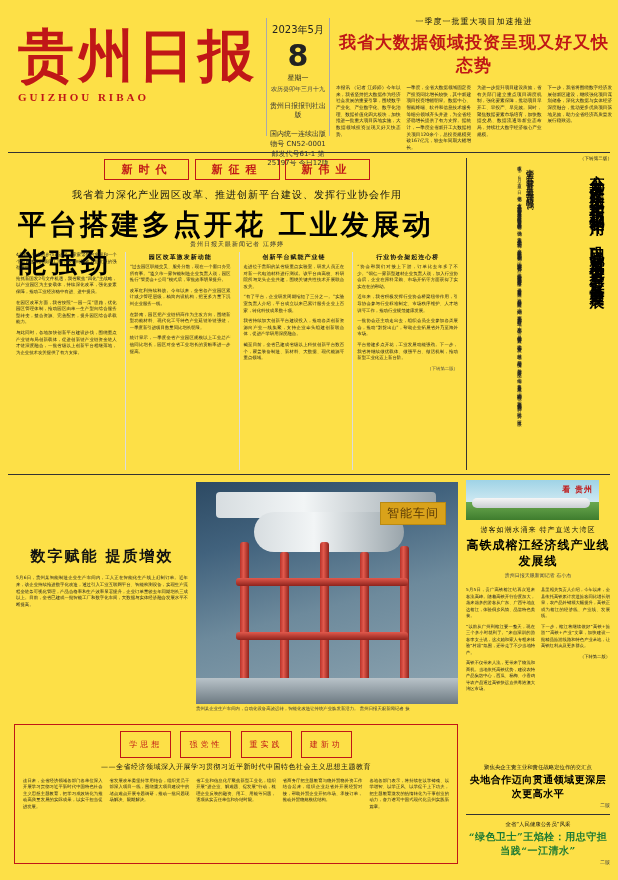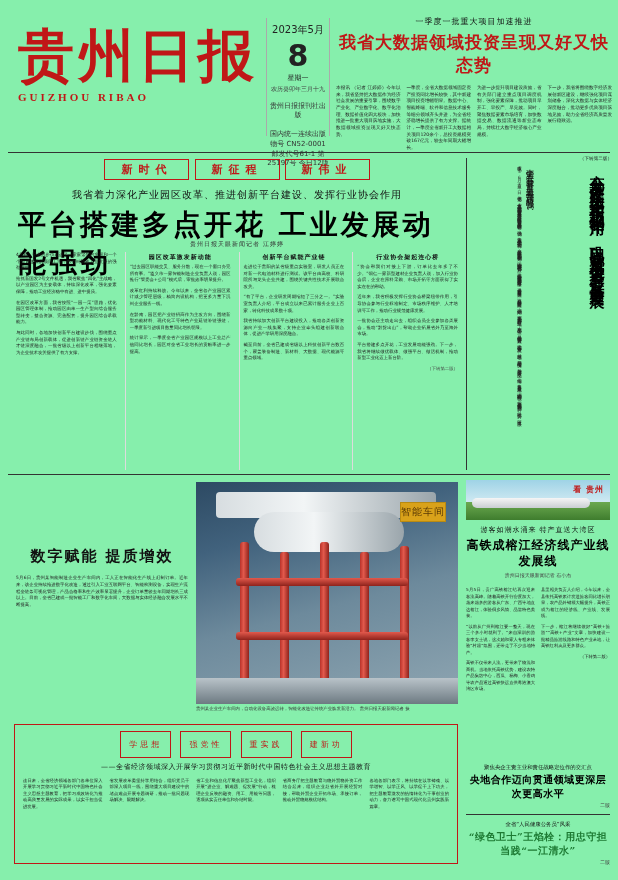--- a/index.html
+++ b/index.html
@@ -3,21 +3,21 @@
 <meta charset="utf-8">
 <style>
   html,body{margin:0;padding:0;}
   body{
     width:618px;height:880px;
     background:#ffffff;
     font-family:"DejaVu Sans","Liberation Sans",sans-serif;
     color:#000;
     overflow:hidden;
   }
-  .page{position:relative;width:618px;height:880px;background:#86efac;}
+  .page{position:relative;width:618px;height:880px;background:#fde047;}
 
   
   .masthead{position:absolute;left:8px;top:8px;width:602px;height:140px;}
   .logo{position:absolute;left:10px;top:18px;width:240px;}
   .logo-cn{
     font-family:"DejaVu Serif","Liberation Serif",serif;
     font-size:56px;font-weight:700;letter-spacing:4px;color:#c01717;
     line-height:1.05;
   }
   .logo-py{
@@ -119,38 +119,38 @@
     position:absolute;left:196px;top:482px;width:262px;height:222px;
     background:linear-gradient(165deg,#2d4a63 0%,#41627d 25%,#6d8a9c 55%,#8fa6b2 100%);
     overflow:hidden;
   }
   .pipe{position:absolute;background:linear-gradient(90deg,#b9332a,#e2594c 40%,#8e231c);border-radius:3px;}
   .pipe.v{width:9px;}
   .pipe.h{height:8px;background:linear-gradient(180deg,#e2594c,#8e231c);}
   .silver{position:absolute;background:linear-gradient(90deg,#d7dde0,#f2f5f6 40%,#9aa5ab);border-radius:4px;}
   .photo-badge{
     position:absolute;right:12px;top:20px;background:#d9a21a;color:#5a3a05;
-    font-size:10px;padding:2px 0;border:1px solid #b98a12;letter-spacing:1px;
+    font-size:12px;padding:2px 6px;border:1px solid #b98a12;letter-spacing:1px;
   }
   .photo-cap{
     position:absolute;left:196px;top:706px;width:262px;
     font-size:4.4px;color:#333;line-height:1.5;text-align:justify;
   }
 
   .numblock{position:absolute;left:16px;top:546px;width:172px;}
   .numtitle{
     font-family:"DejaVu Serif",serif;font-size:15px;font-weight:700;
     line-height:1.4;letter-spacing:2px;color:#111;text-align:center;
   }
   .numbody{margin-top:8px;font-size:4.4px;line-height:1.55;color:#222;text-align:justify;}
 
   
   .travel{position:absolute;left:466px;top:480px;width:144px;height:272px;}
   .travel-img{
-    width:144px;height:40px;
+    width:133px;height:40px;
     background:linear-gradient(180deg,#9fd3e6 0%,#cfe9f2 55%,#6aa84f 56%,#3f7d2e 100%);
     position:relative;overflow:hidden;
   }
   .train{position:absolute;left:6px;top:18px;width:118px;height:10px;background:linear-gradient(180deg,#f5f5f5,#c9ced2);border-radius:5px;}
   .travel-stamp{
     position:absolute;right:6px;top:4px;font-size:8px;color:#c01717;font-weight:700;
     font-family:"DejaVu Serif",serif;letter-spacing:1px;
   }
   .travel-kick{margin-top:5px;font-size:7px;text-align:center;color:#111;letter-spacing:1px;}
   .travel-title{

